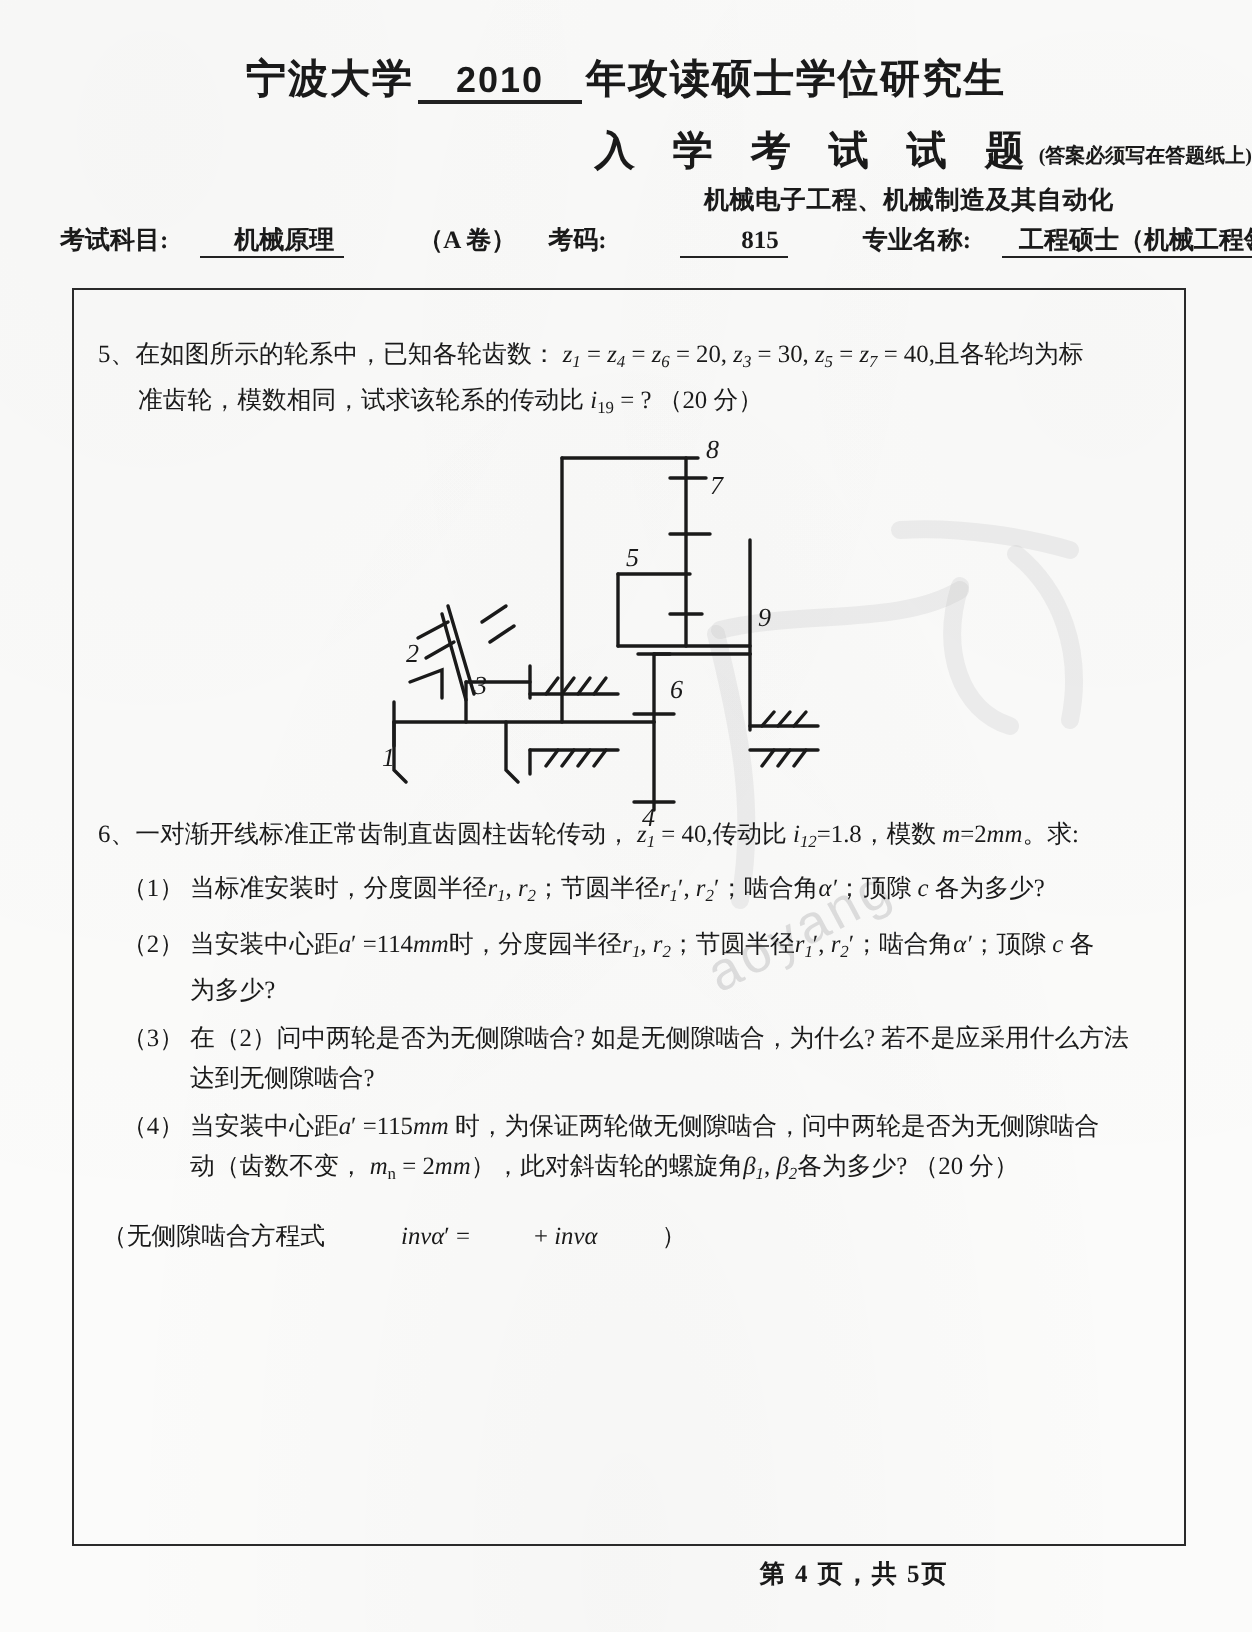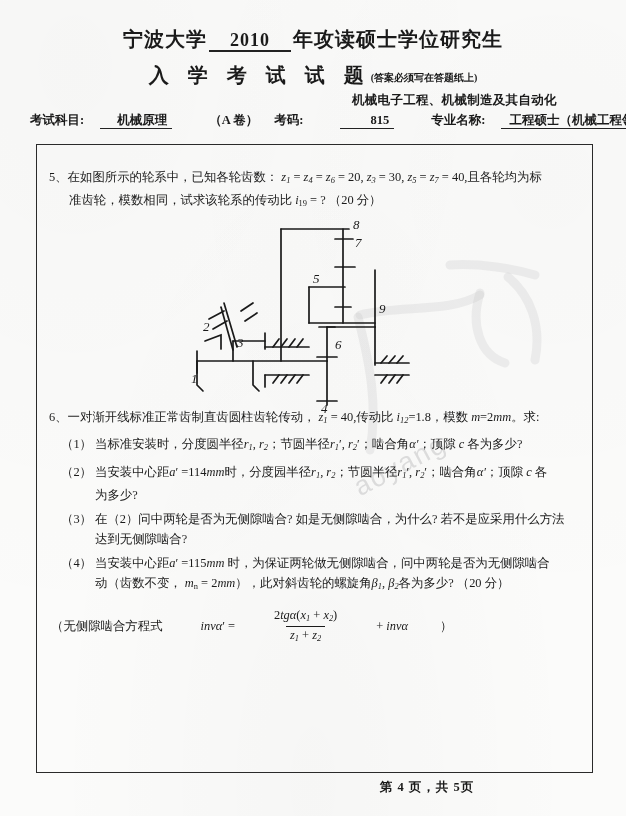--- a/index.html
+++ b/index.html
@@ -68,29 +68,29 @@
     font-weight: bold;
     letter-spacing: 1px;
     margin-top: 26px;
     white-space: nowrap;
   }
   .year-blank {
     display: inline-block;
     min-width: 74px;
     border-bottom: 2px solid #222;
     text-align: center;
-    font-family: Liberation Serif, serif;
+    font-family: Liberation Sans, sans-serif;
     font-weight: bold;
     font-size: 18px;
     padding: 0 4px;
     margin: 0 2px;
     line-height: 1.05;
   }
   .title-line2 {
-    text-align: center;
+    text-align: right;
     margin-top: 9px;
     white-space: nowrap;
   }
   .title-line2 .big {
     font-size: 20px;
     font-weight: bold;
     letter-spacing: 7px;
   }
   .title-line2 .paren {
     font-size: 10px;
@@ -419,24 +419,20 @@
             <span>动（齿数不变，</span>
             <span class="mr"><span class="mi">m</span><sub class="rm">n</sub> = 2<span class="mi">mm</span></span><span>），此对斜齿轮的螺旋角</span><span class="mr"><span class="mi">β</span><sub>1</sub>, <span class="mi">β</span><sub>2</sub></span><span>各为多少?</span>
             <span>（20 分）</span>
           </div>
         </div>
       </div>
 
       <div class="note">
         <span>（无侧隙啮合方程式</span>
         <span class="mr" style="margin-left:6px"><span class="mi">inv</span><span class="mi">α</span>′ =</span>
-        <span class="frac">
-          <span class="nu">2<span class="mi">tg</span><span class="mi">α</span>(<span class="mi">x</span><sub>1</sub> + <span class="mi">x</span><sub>2</sub>)</span>
-          <span class="de"><span class="mi">z</span><sub>1</sub> + <span class="mi">z</span><sub>2</sub></span>
-        </span>
         <span class="mr">+ <span class="mi">inv</span><span class="mi">α</span></span>
         <span>）</span>
       </div>
     </div>
   </div>
 
   <div id="footer">
     <span class="inner">第  4 页，共 5页</span>
   </div>
 </div>

